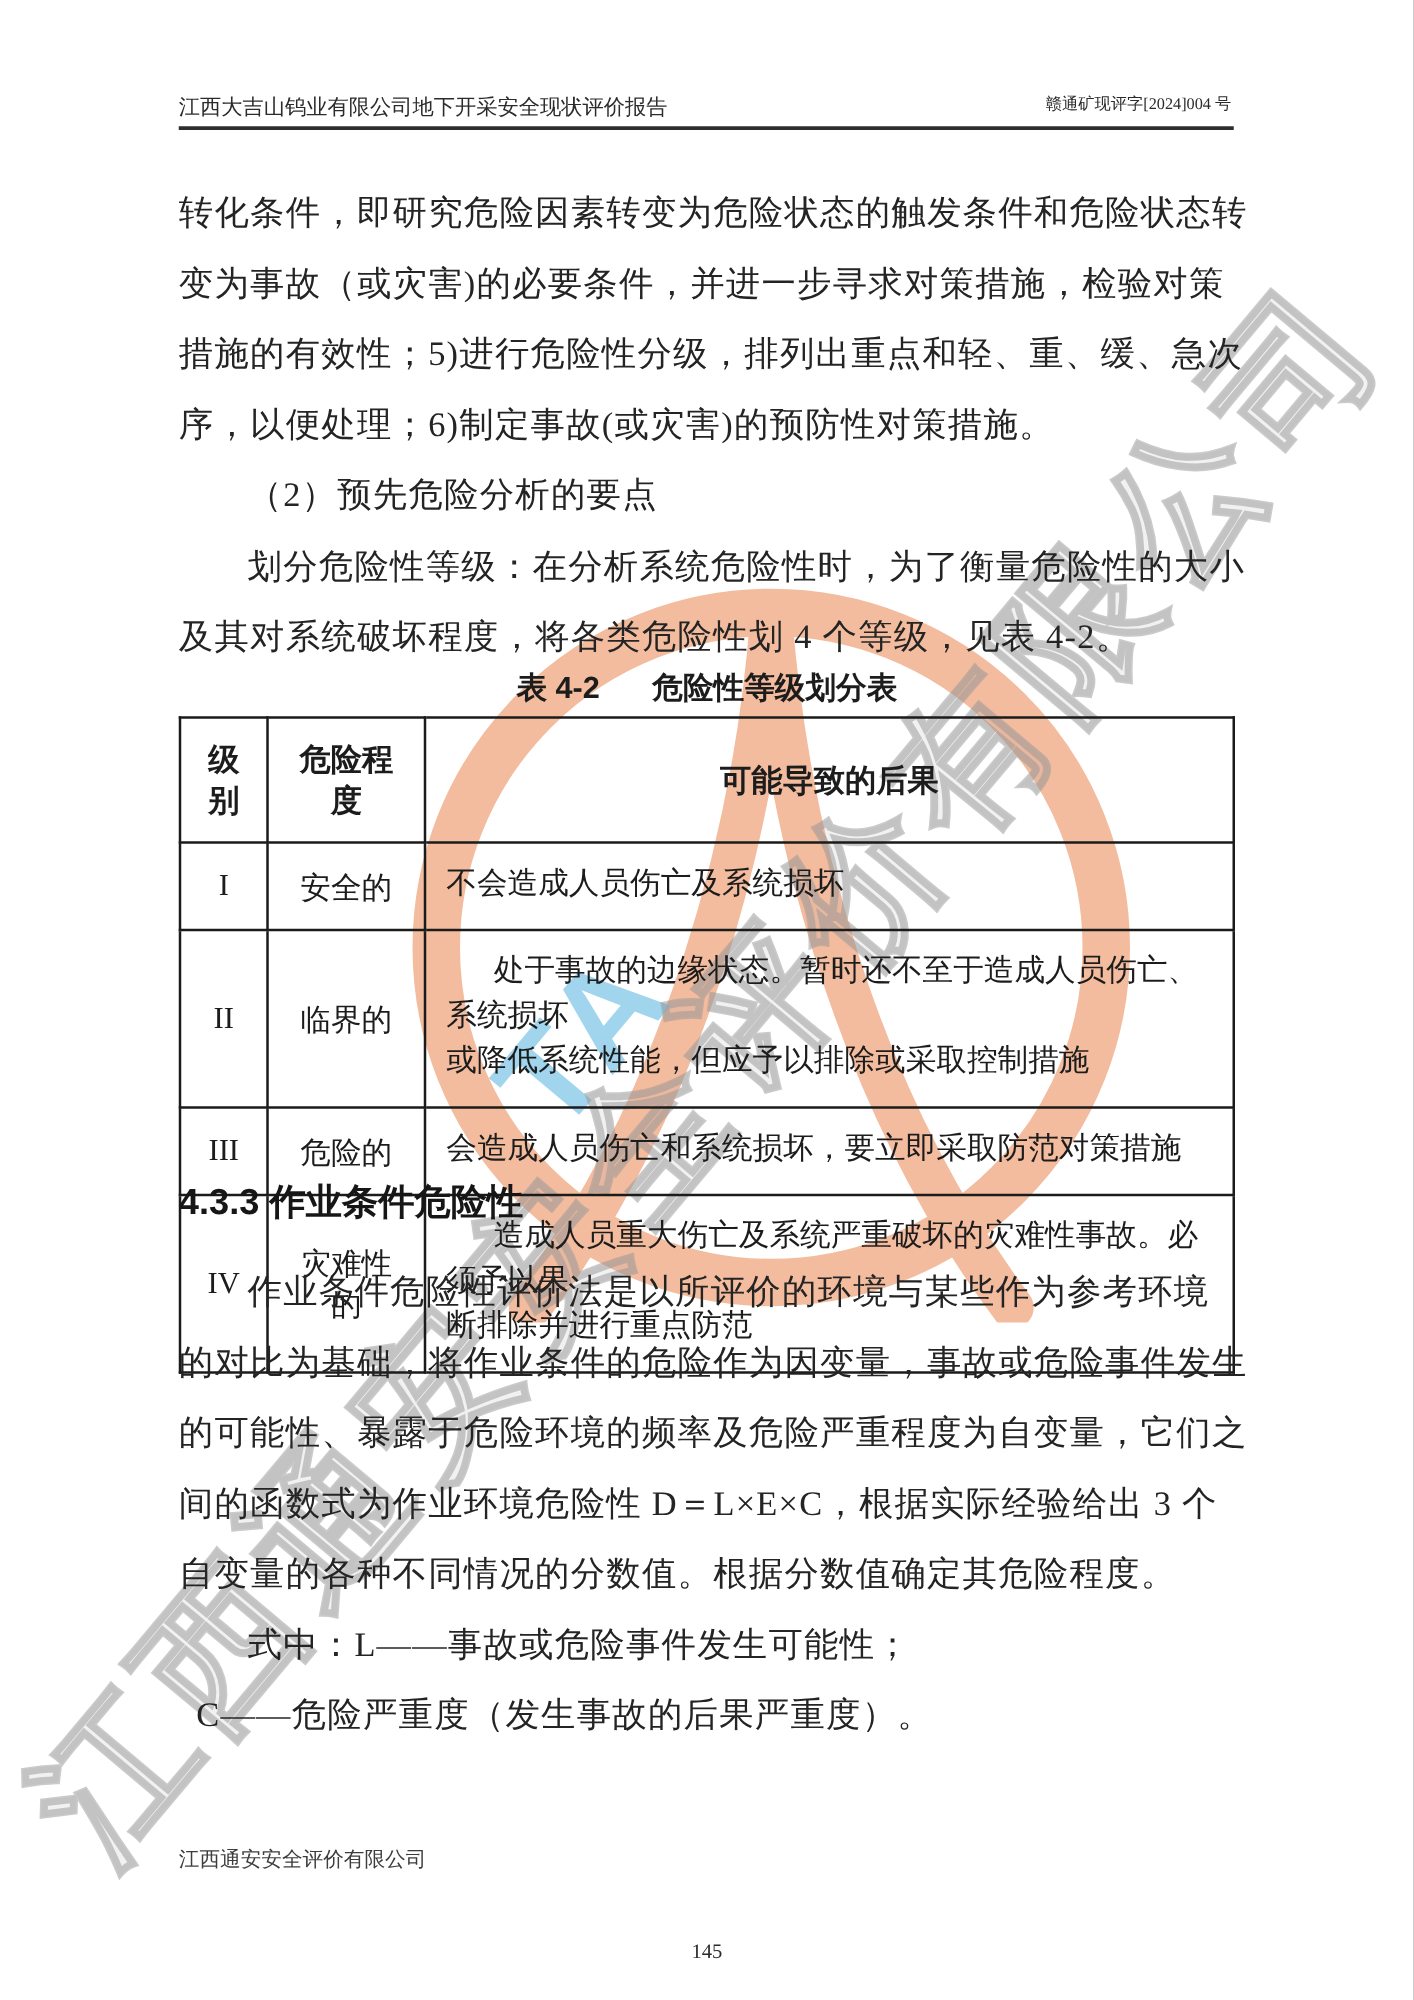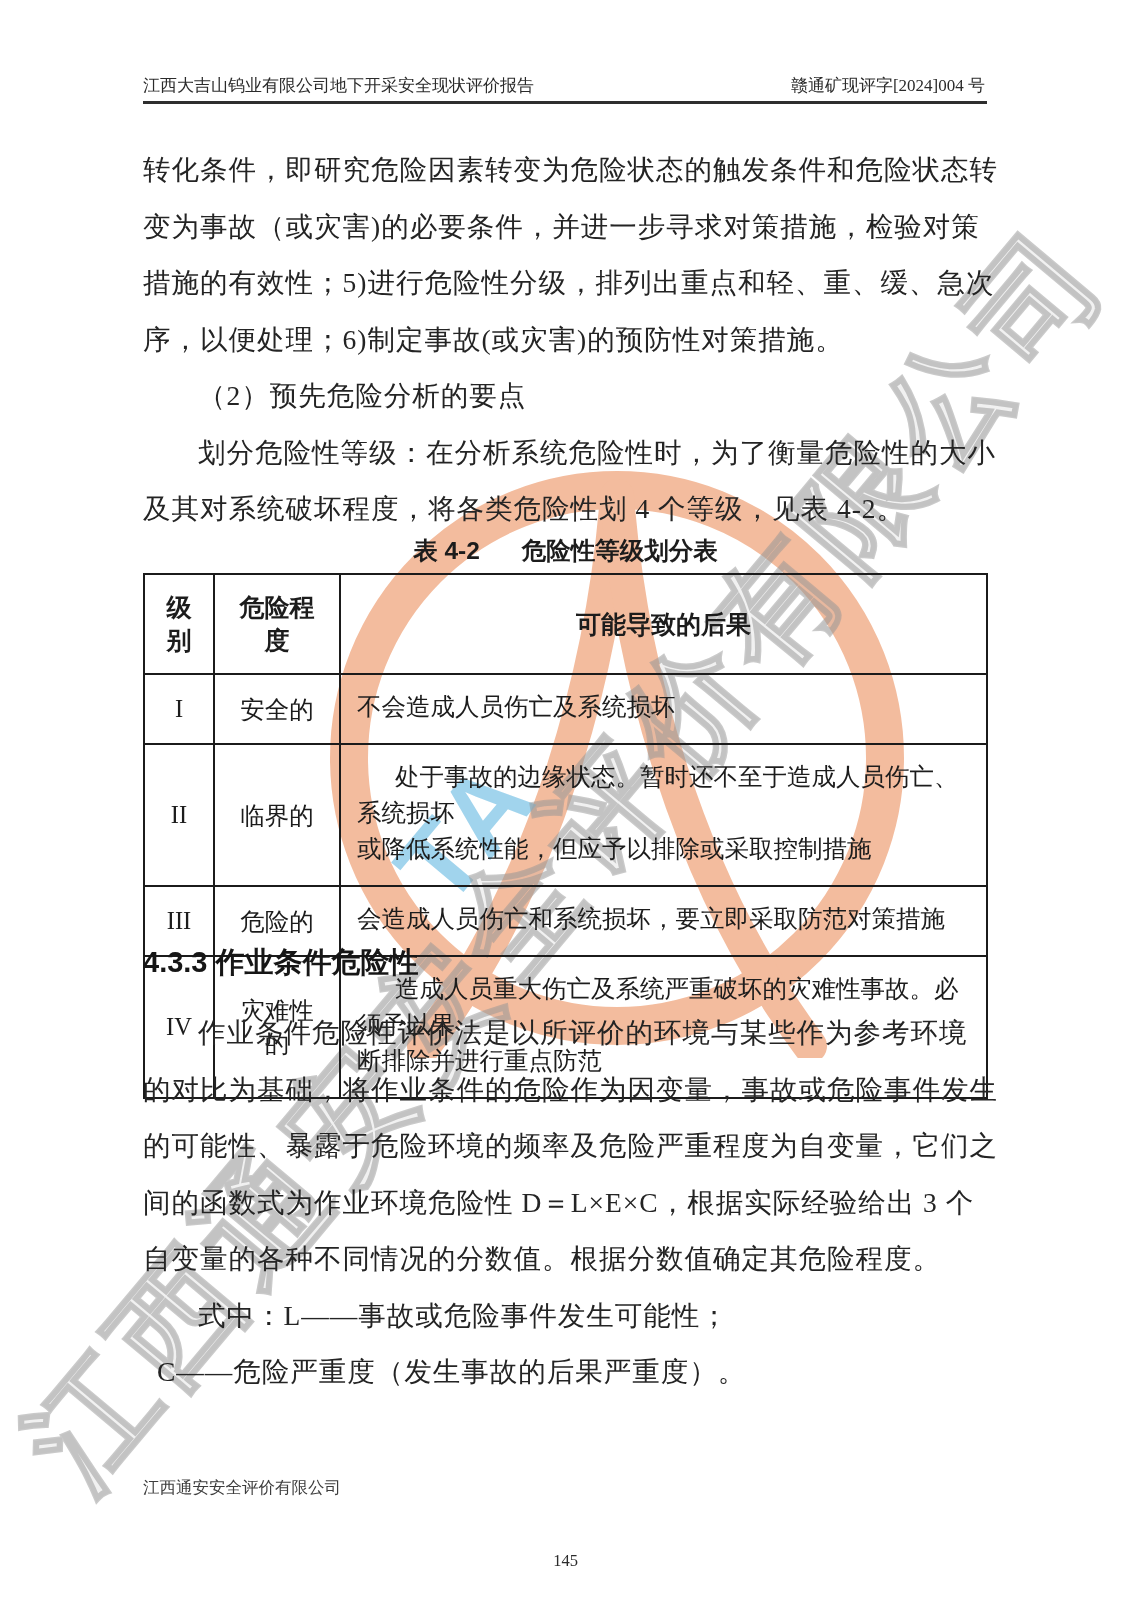--- a/index.html
+++ b/index.html
@@ -29,21 +29,21 @@
   }
   .wm-red{
     position:absolute; left:322px; top:1032px;
     font-family:"Liberation Sans","DejaVu Sans",sans-serif;
     font-size:92px; line-height:102px; font-weight:bold; letter-spacing:18px;
     color:rgba(222,80,80,.5); white-space:nowrap;
   }
   
   .content{position:absolute; inset:0; z-index:1;}
   .hdr-left{position:absolute; left:143px; top:74px; font-size:17px; color:#2b2b2b; white-space:nowrap;}
-  .hdr-right{position:absolute; right:146px; top:74px; font-size:17px; color:#2b2b2b; white-space:nowrap;margin-left:16px;}
+  .hdr-right{position:absolute; right:146px; top:74px; font-size:13px; color:#2b2b2b; white-space:nowrap;margin-left:16px;}
   .hdr-rule{position:absolute; left:143px; right:144px; top:101px; height:3px; background:#2e2e2e;}
 
   .flow{position:absolute; left:143px; width:845px;}
   .flow1{top:142px;}
   .flow2{top:1005px;}
   .bl{font-size:27.5px; line-height:56.5px; white-space:nowrap; letter-spacing:1px;}
   .ind{text-indent:55px;}
   .ind-sm{text-indent:14px;}
 
   .tbl-title{

